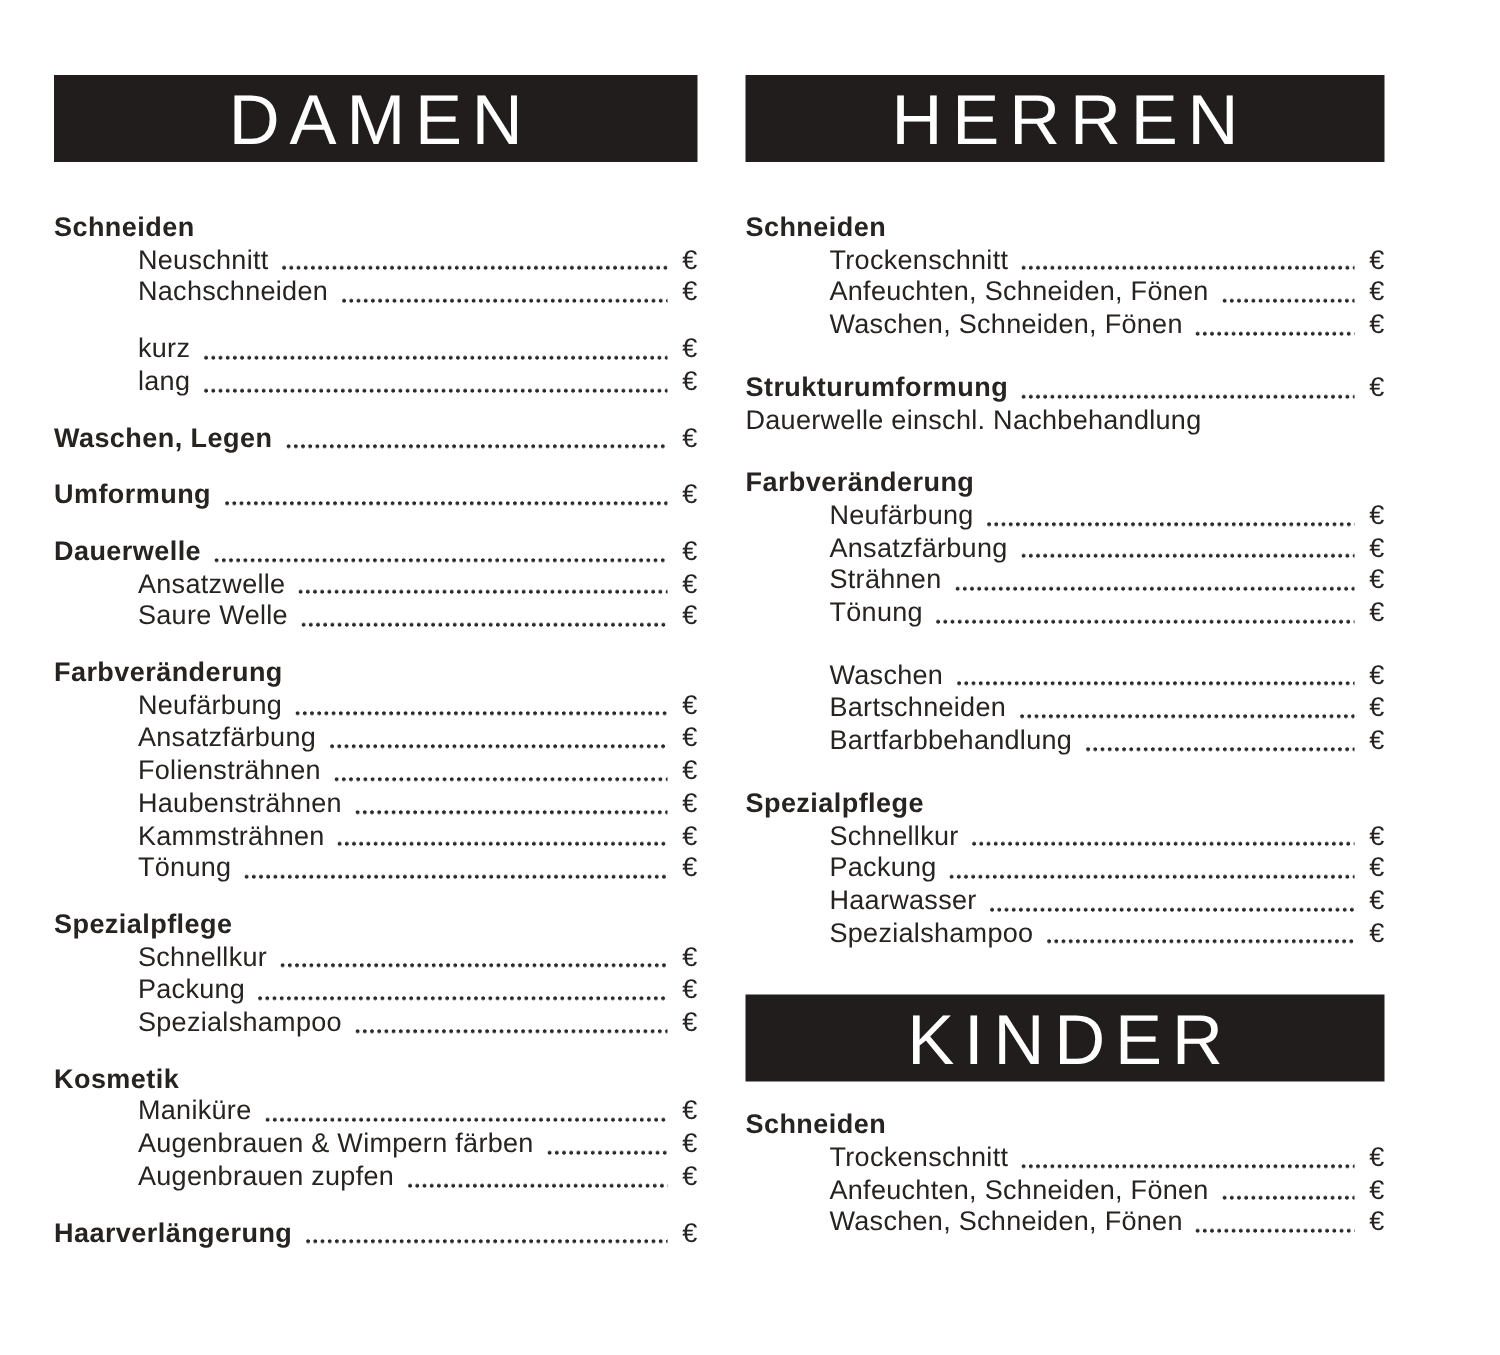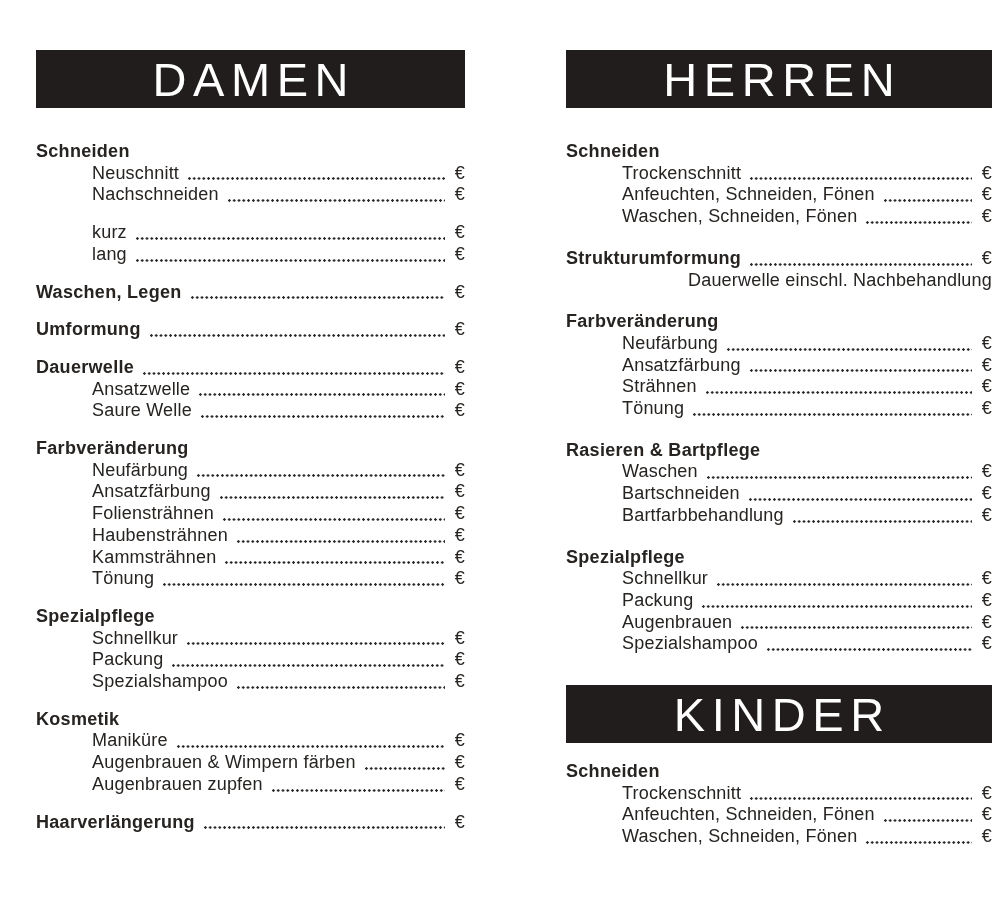--- a/index.html
+++ b/index.html
@@ -12,24 +12,24 @@
     height: 903px;
     font-family: "Liberation Sans", sans-serif;
     color: #262321;
     overflow: hidden;
   }
   .page {
     box-sizing: border-box;
     width: 1000px;
     padding: 50px 37px 0 36px;
     display: flex;
-    gap: 80px;
+    gap: 32px;
   }
   .col { flex: 0 0 429px; min-width: 0; }
-  .col.col-right { flex: 0 0 426px; margin-left: 21px; }
+  .col.col-right { flex: 0 0 426px; }
 
   .banner {
     height: 58px;
     background: #201d1c;
     color: #ffffff;
     display: flex;
     align-items: center;
     justify-content: center;
     font-size: 47px;
     font-weight: 400;
@@ -243,21 +243,21 @@
           <span class="dots"></span>
           <span class="euro">€</span>
         </div>
       </section>
       <section class="section">
         <div class="row">
           <span class="label bold">Strukturumformung</span>
           <span class="dots"></span>
           <span class="euro">€</span>
         </div>
-        <div class="row" style="margin-bottom: 6px; justify-content: flex-end;">
+        <div class="row" style="margin-bottom: 6px;">
           <span class="label">Dauerwelle einschl. Nachbehandlung</span>
         </div>
       </section>
       <section class="section">
         <div class="row">
           <span class="label bold">Farbveränderung</span>
         </div>
         <div class="row indent">
           <span class="label">Neufärbung</span>
           <span class="dots"></span>
@@ -273,23 +273,20 @@
           <span class="dots"></span>
           <span class="euro">€</span>
         </div>
         <div class="row indent">
           <span class="label">Tönung</span>
           <span class="dots"></span>
           <span class="euro">€</span>
         </div>
       </section>
       <section class="section">
-        <div class="row">
-          <span class="label bold">Rasieren &amp; Bartpflege</span>
-        </div>
         <div class="row indent">
           <span class="label">Waschen</span>
           <span class="dots"></span>
           <span class="euro">€</span>
         </div>
         <div class="row indent">
           <span class="label">Bartschneiden</span>
           <span class="dots"></span>
           <span class="euro">€</span>
         </div>
@@ -307,21 +304,21 @@
           <span class="label">Schnellkur</span>
           <span class="dots"></span>
           <span class="euro">€</span>
         </div>
         <div class="row indent">
           <span class="label">Packung</span>
           <span class="dots"></span>
           <span class="euro">€</span>
         </div>
         <div class="row indent">
-          <span class="label">Augenbrauen</span>
+          <span class="label">Haarwasser</span>
           <span class="dots"></span>
           <span class="euro">€</span>
         </div>
         <div class="row indent">
           <span class="label">Spezialshampoo</span>
           <span class="dots"></span>
           <span class="euro">€</span>
         </div>
       </section>
       <div class="banner banner-mid">

